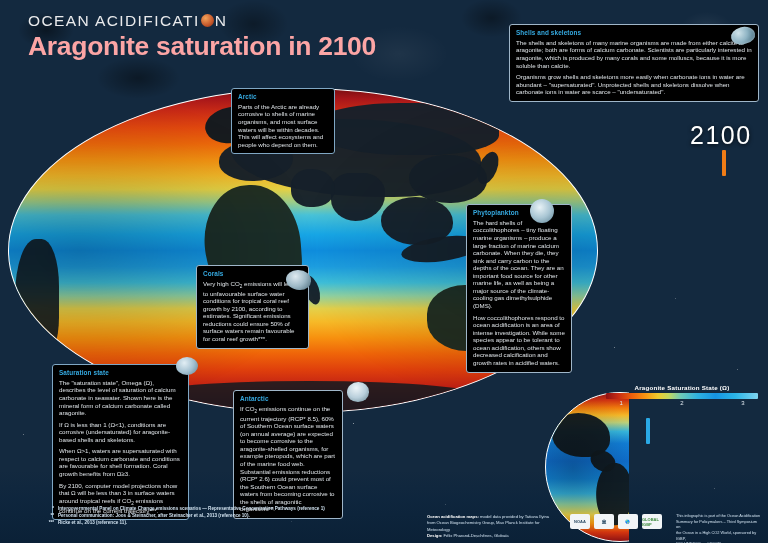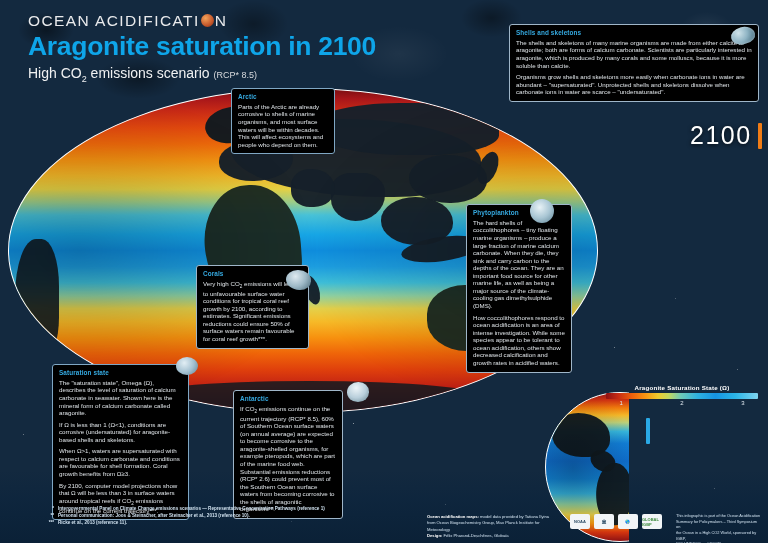--- a/index.html
+++ b/index.html
@@ -67,21 +67,21 @@
   .kicker {
     font-size: 15.5px; letter-spacing: 1.4px; color: #e9eaec;
     font-weight: 400; white-space: nowrap;
   }
   .kicker .dot-o {
     display: inline-block; width: 13px; height: 13px; border-radius: 50%;
     background: radial-gradient(circle at 35% 32%, #f3a35a, #c4562a 60%, #7d2f14);
     vertical-align: -1px; margin: 0 1px;
   }
   .title {
-    font-size: 26.5px; font-weight: bold; color: #0ea5e9;
+    font-size: 26.5px; font-weight: bold; color: #fca5a5;
     letter-spacing: -0.3px; line-height: 1.12; margin-top: 2px; white-space: nowrap;
   }
   .subtitle {
     font-size: 14px; color: #f0f1f2; margin-top: 3px; white-space: nowrap;
   }
   .subtitle .rcp { font-size: 9px; color: #d8dadd; }
   .subtitle sub { font-size: 9px; }
 
   
   #map-wrap {
@@ -156,20 +156,21 @@
     background: radial-gradient(ellipse 60% 75% at 18% 50%, rgba(0,0,0,.25), transparent 72%);
     clip-path: inset(0 44% 0 0);
     pointer-events: none;
   }
 
   
   .year-badge {
     position: absolute; z-index: 28; display: flex; align-items: center;
     font-size: 25px; color: #ffffff; letter-spacing: 1.5px; font-weight: 400;
     text-shadow: 0 1px 4px rgba(0,0,0,.8);
+    flex-direction: column;
   }
   .year-badge .bar { width: 4px; height: 26px; margin-left: 6px; border-radius: 1px; }
   #year-2100 { left: 690px; top: 121px; }
   #year-1850 { left: 640px; top: 418px; }
 
   
   .callout {
     position: absolute; z-index: 25;
     background: #000000;
     border: 1.1px solid #9fb6c9;
@@ -278,21 +279,20 @@
 <body>
 
 <div id="poster">
   <div id="stars"></div>
   <div id="rock"></div>
   <div id="bottom-gradient"></div>
 
   <div id="header">
     <div class="kicker"><span>OCEAN ACIDIFICATI</span><span class="dot-o"></span><span>N</span></div>
     <div class="title">Aragonite saturation in 2100</div>
-    <div class="subtitle"><span>High CO</span><sub>2</sub><span> emissions scenario</span> <span class="rcp">(RCP* 8.5)</span></div>
   </div>
 
   <div id="map-wrap">
     <div id="map-ellipse">
 
       <div class="land" style="left:196px; top:18px; width:54px; height:36px; border-radius:55% 40% 45% 60%; transform:rotate(-12deg);"></div>
 
       <div class="land v2" style="left:222px; top:30px; width:250px; height:78px; border-radius:40% 55% 35% 60%;"></div>
       <div class="land v2" style="left:300px; top:14px; width:190px; height:52px; border-radius:50% 45% 40% 55%;"></div>
       <div class="land v3" style="left:196px; top:96px; width:96px; height:126px; border-radius:46% 50% 40% 55%; transform:rotate(-4deg);"></div>

